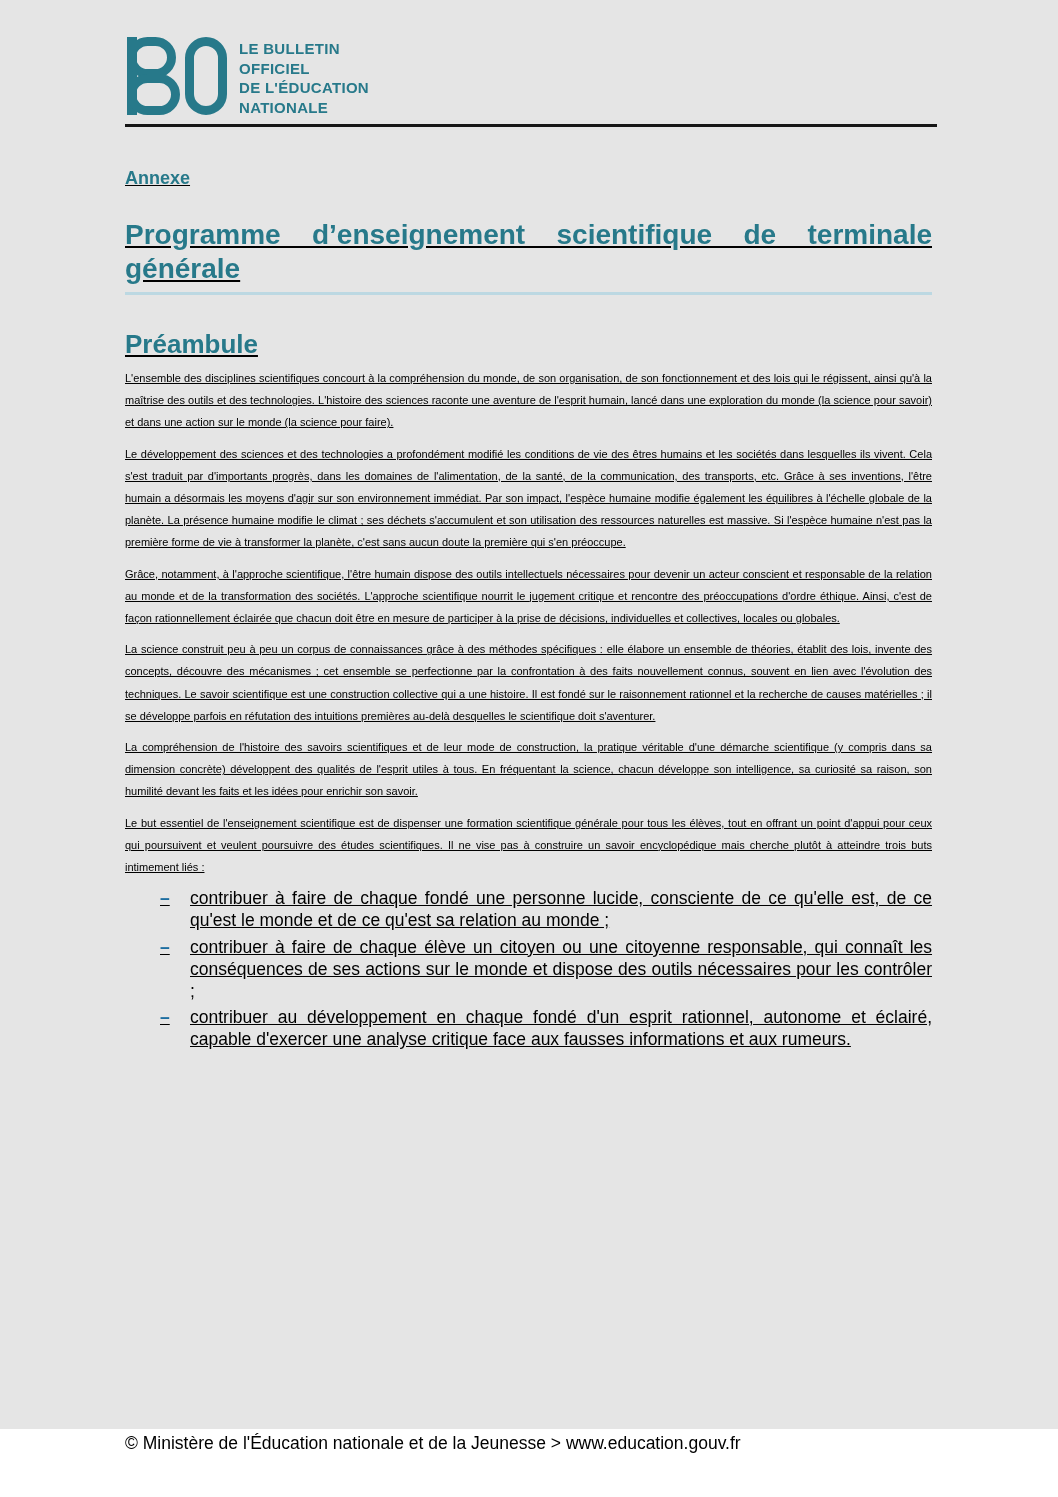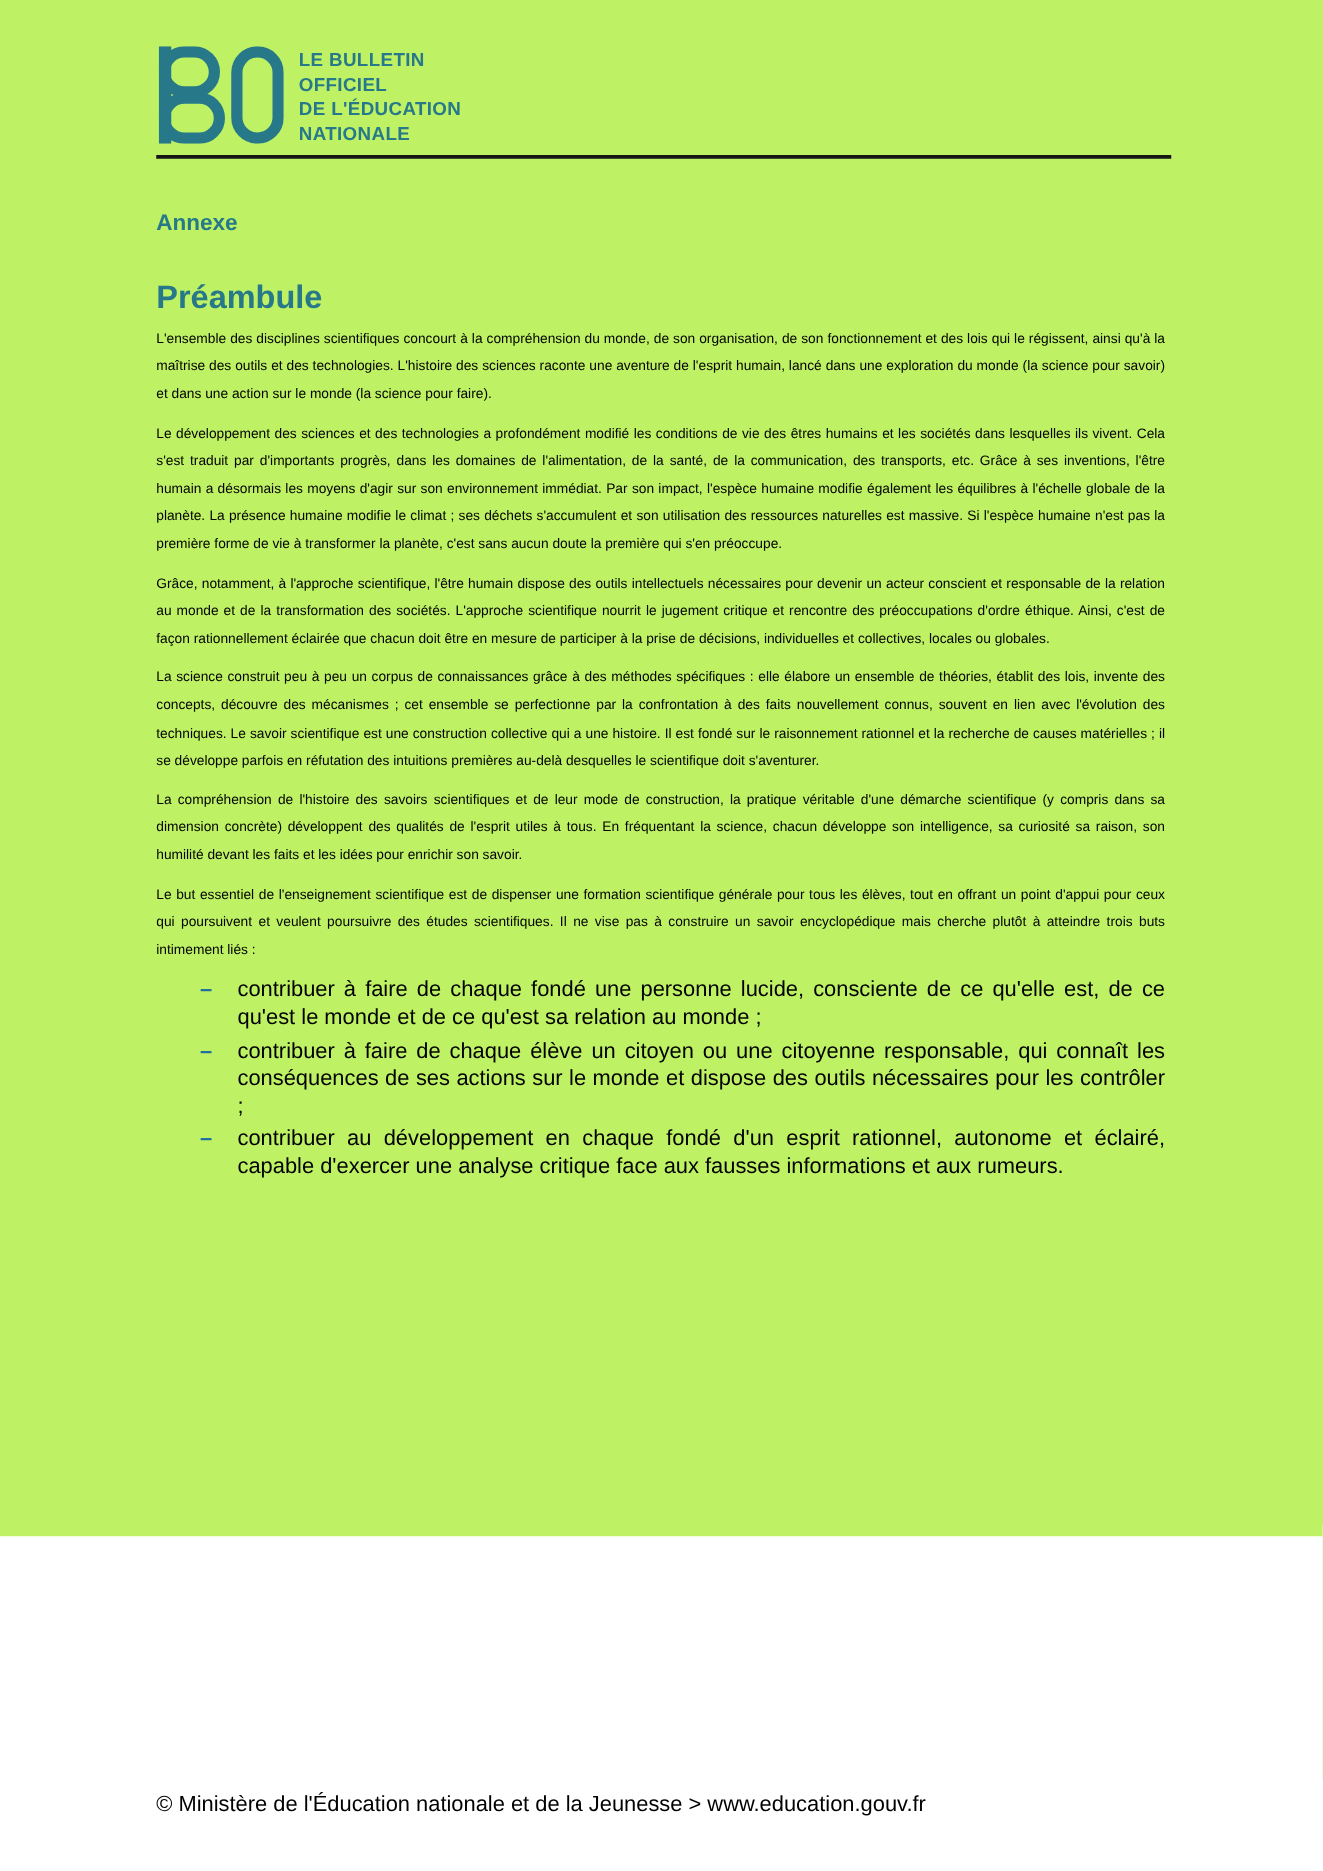--- a/index.html
+++ b/index.html
@@ -4,35 +4,35 @@
 <style>
   * { margin: 0; padding: 0; box-sizing: border-box; }
   html, body { background: #ffffff; }
   body {
     width: 1058px; height: 1497px;
     font-family: "Liberation Sans", sans-serif;
     color: #000000;
     position: relative;
     overflow: hidden;
   }
-  .page { position: relative; width: 1058px; height: 1229px; background: #bef264; }
+  .page { position: relative; width: 1058px; height: 1429px; background: #e5e5e5; }
 
   
   .header { position: absolute; left: 127px; top: 37px; display: flex; align-items: flex-start; }
   .logo-mark { display: block; }
   .logo-text {
     margin-left: 12px; margin-top: 2px;
     color: #27798a; font-size: 15px; font-weight: 700;
     line-height: 19.5px; letter-spacing: 0.3px;
     text-transform: uppercase;
   }
   .header-rule { position: absolute; left: 125px; top: 124px; width: 812px; height: 3px; background: #161616; }
 
   
-  .content { position: absolute; left: 125px; top: 168px; width: 807px; }
+  .content { position: absolute; left: 125px; top: 168px; width: 807px; text-decoration: underline; }
 
   .annexe { color: #27798a; font-size: 18px; font-weight: 700; line-height: 20px; margin-bottom: 30px; }
 
   h1.doc-title {
     color: #27798a; font-size: 28px; font-weight: 700;
     line-height: 34px; text-align: justify;
     padding-bottom: 6px; border-bottom: 3px solid #bcd8e2;
   }
   h2.section-heading {
     color: #27798a; font-size: 26px; font-weight: 700;
@@ -75,20 +75,21 @@
       <div>DE L'ÉDUCATION</div>
       <div>NATIONALE</div>
     </div>
   </header>
 
   <div class="header-rule"></div>
 
   <main class="content">
     <div class="annexe">Annexe</div>
 
+    <h1 class="doc-title">Programme d’enseignement scientifique de terminale générale</h1>
 
     <h2 class="section-heading">Préambule</h2>
 
     <p class="body-para">L'ensemble des disciplines scientifiques concourt à la compréhension du monde, de son organisation, de son fonctionnement et des lois qui le régissent, ainsi qu'à la maîtrise des outils et des technologies. L'histoire des sciences raconte une aventure de l'esprit humain, lancé dans une exploration du monde (la science pour savoir) et dans une action sur le monde (la science pour faire).</p>
     <p class="body-para">Le développement des sciences et des technologies a profondément modifié les conditions de vie des êtres humains et les sociétés dans lesquelles ils vivent. Cela s'est traduit par d'importants progrès, dans les domaines de l'alimentation, de la santé, de la communication, des transports, etc. Grâce à ses inventions, l'être humain a désormais les moyens d'agir sur son environnement immédiat. Par son impact, l'espèce humaine modifie également les équilibres à l'échelle globale de la planète. La présence humaine modifie le climat ; ses déchets s'accumulent et son utilisation des ressources naturelles est massive. Si l'espèce humaine n'est pas la première forme de vie à transformer la planète, c'est sans aucun doute la première qui s'en préoccupe.</p>
     <p class="body-para">Grâce, notamment, à l'approche scientifique, l'être humain dispose des outils intellectuels nécessaires pour devenir un acteur conscient et responsable de la relation au monde et de la transformation des sociétés. L'approche scientifique nourrit le jugement critique et rencontre des préoccupations d'ordre éthique. Ainsi, c'est de façon rationnellement éclairée que chacun doit être en mesure de participer à la prise de décisions, individuelles et collectives, locales ou globales.</p>
     <p class="body-para">La science construit peu à peu un corpus de connaissances grâce à des méthodes spécifiques : elle élabore un ensemble de théories, établit des lois, invente des concepts, découvre des mécanismes ; cet ensemble se perfectionne par la confrontation à des faits nouvellement connus, souvent en lien avec l'évolution des techniques. Le savoir scientifique est une construction collective qui a une histoire. Il est fondé sur le raisonnement rationnel et la recherche de causes matérielles ; il se développe parfois en réfutation des intuitions premières au-delà desquelles le scientifique doit s'aventurer.</p>
     <p class="body-para">La compréhension de l'histoire des savoirs scientifiques et de leur mode de construction, la pratique véritable d'une démarche scientifique (y compris dans sa dimension concrète) développent des qualités de l'esprit utiles à tous. En fréquentant la science, chacun développe son intelligence, sa curiosité sa raison, son humilité devant les faits et les idées pour enrichir son savoir.</p>
     <p class="body-para">Le but essentiel de l'enseignement scientifique est de dispenser une formation scientifique générale pour tous les élèves, tout en offrant un point d'appui pour ceux qui poursuivent et veulent poursuivre des études scientifiques. Il ne vise pas à construire un savoir encyclopédique mais cherche plutôt à atteindre trois buts intimement liés :</p>
 

